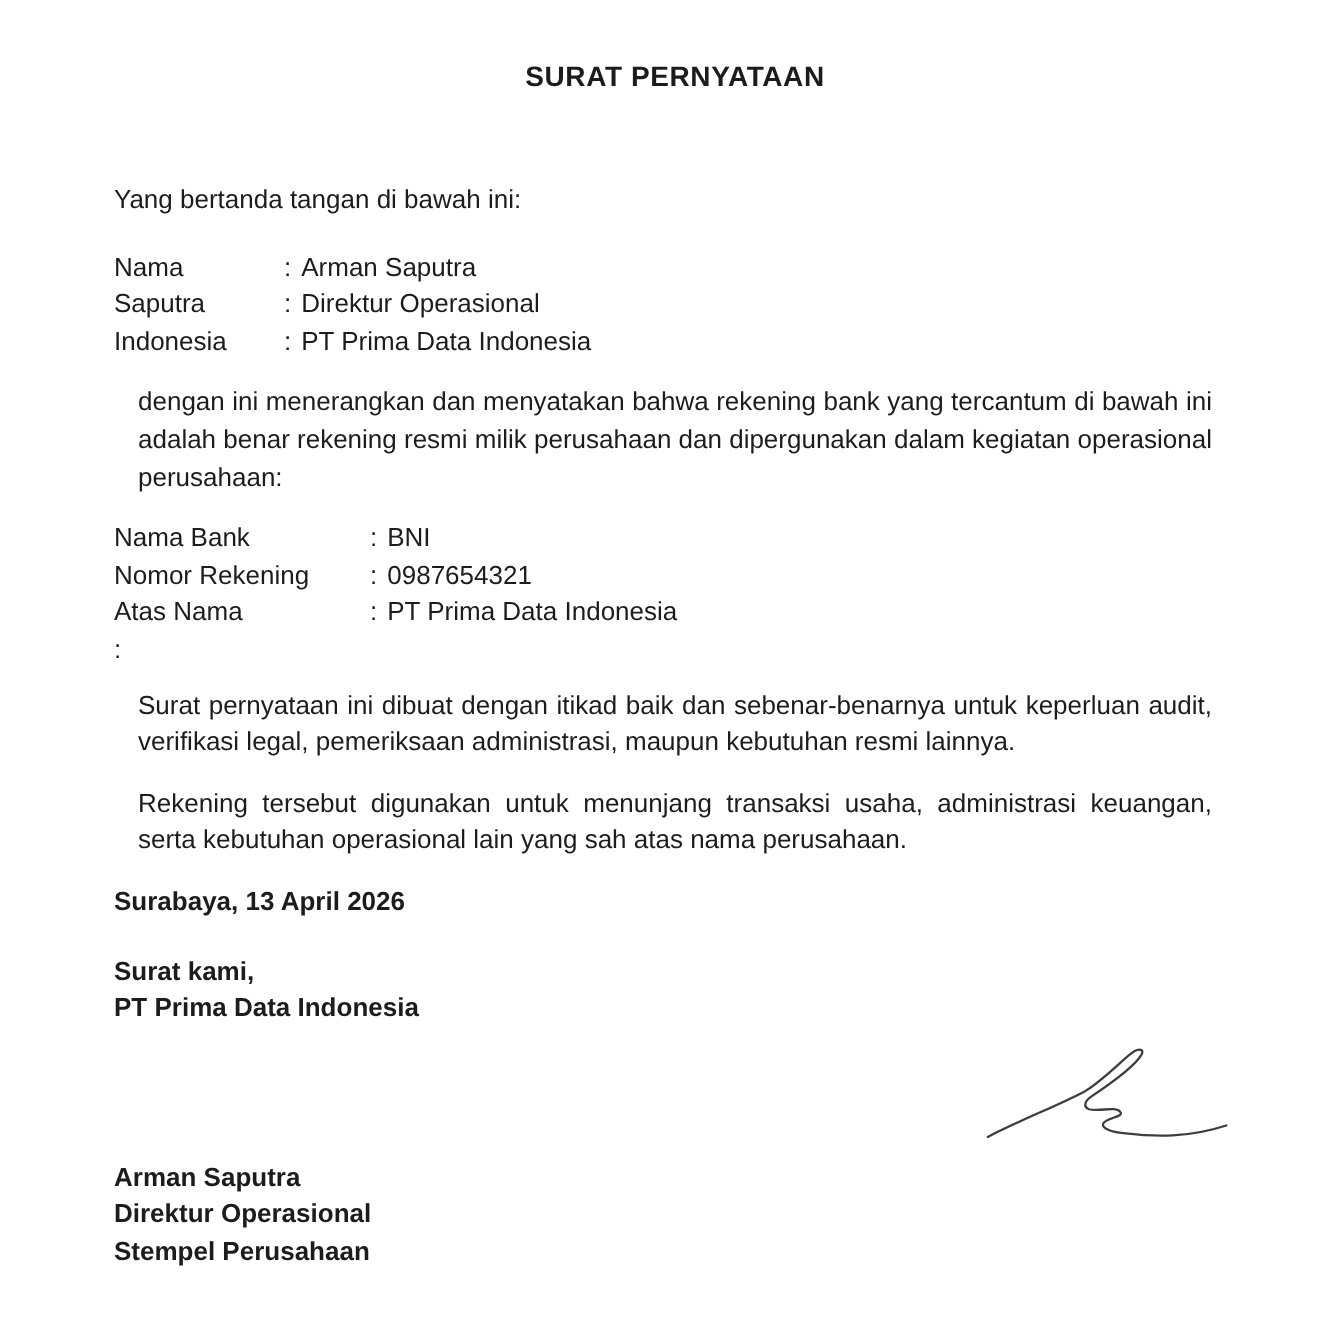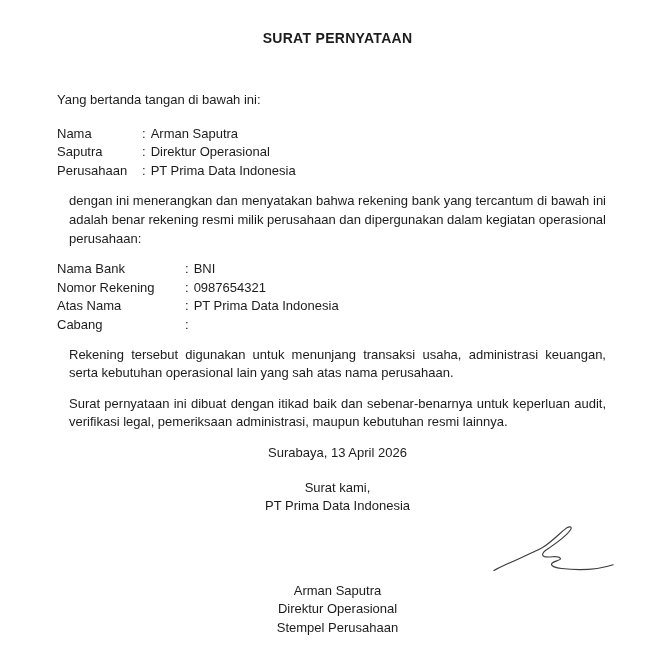--- a/index.html
+++ b/index.html
@@ -45,21 +45,22 @@
   .field-value { margin-left: 5px; }
   .para {
     margin: 12px;
     text-align: justify;
   }
   .para-1 { margin-top: 12px; }
   .bank-table { margin-top: 11px; }
   .para-2 { margin-top: 11px; }
   .para-3 { margin-top: 9px; }
   .right-col {
-    text-align: center;
+    text-align: left;
+    font-weight: bold;
   }
   .dateline { margin-top: 11px; }
   .closing-salutation { margin-top: 16px; }
   .signature-svg {
     display: block;
     margin: 2px -6px 0 auto;
   }
   .signature-svg path {
     fill: none;
     stroke: #3d3d3d;
@@ -84,21 +85,21 @@
         <span class="field-label">Nama</span>
           <span class="field-colon">:</span>
           <span class="field-value">Arman Saputra</span>
       </div>
       <div class="field-row">
         <span class="field-label">Saputra</span>
           <span class="field-colon">:</span>
           <span class="field-value">Direktur Operasional</span>
       </div>
       <div class="field-row">
-        <span class="field-label">Perusahaan</span>
+        <span class="field-label">Indonesia</span>
           <span class="field-colon">:</span>
           <span class="field-value">PT Prima Data Indonesia</span>
       </div>
     </div>
 
     <p class="para para-1">dengan ini menerangkan dan menyatakan bahwa rekening bank yang tercantum di bawah ini adalah benar rekening resmi milik perusahaan dan dipergunakan dalam kegiatan operasional perusahaan:</p>
 
     <div class="field-table bank-table">
       <div class="field-row">
         <span class="field-label">Nama Bank</span>
@@ -109,28 +110,27 @@
         <span class="field-label">Nomor Rekening</span>
           <span class="field-colon">:</span>
           <span class="field-value">0987654321</span>
       </div>
       <div class="field-row">
         <span class="field-label">Atas Nama</span>
           <span class="field-colon">:</span>
           <span class="field-value">PT Prima Data Indonesia</span>
       </div>
       <div class="field-row">
-        <span class="field-label">Cabang</span>
           <span class="field-colon">:</span>
       </div>
     </div>
 
+    <p class="para para-3">Surat pernyataan ini dibuat dengan itikad baik dan sebenar-benarnya untuk keperluan audit, verifikasi legal, pemeriksaan administrasi, maupun kebutuhan resmi lainnya.</p>
+
     <p class="para para-2">Rekening tersebut digunakan untuk menunjang transaksi usaha, administrasi keuangan, serta kebutuhan operasional lain yang sah atas nama perusahaan.</p>
-
-    <p class="para para-3">Surat pernyataan ini dibuat dengan itikad baik dan sebenar-benarnya untuk keperluan audit, verifikasi legal, pemeriksaan administrasi, maupun kebutuhan resmi lainnya.</p>
 
     <div class="right-col">
       <div class="dateline">Surabaya, 13 April 2026</div>
       <div class="closing-salutation">Surat kami,</div>
       <div class="closing-company">PT Prima Data Indonesia</div>
 
       <svg class="signature-svg" width="140" height="62" viewBox="0 0 140 65" aria-hidden="true">
         <path d="M 7 55
                  C 22 47, 45 38, 58 31
                  C 68 25, 80 12, 84 10

